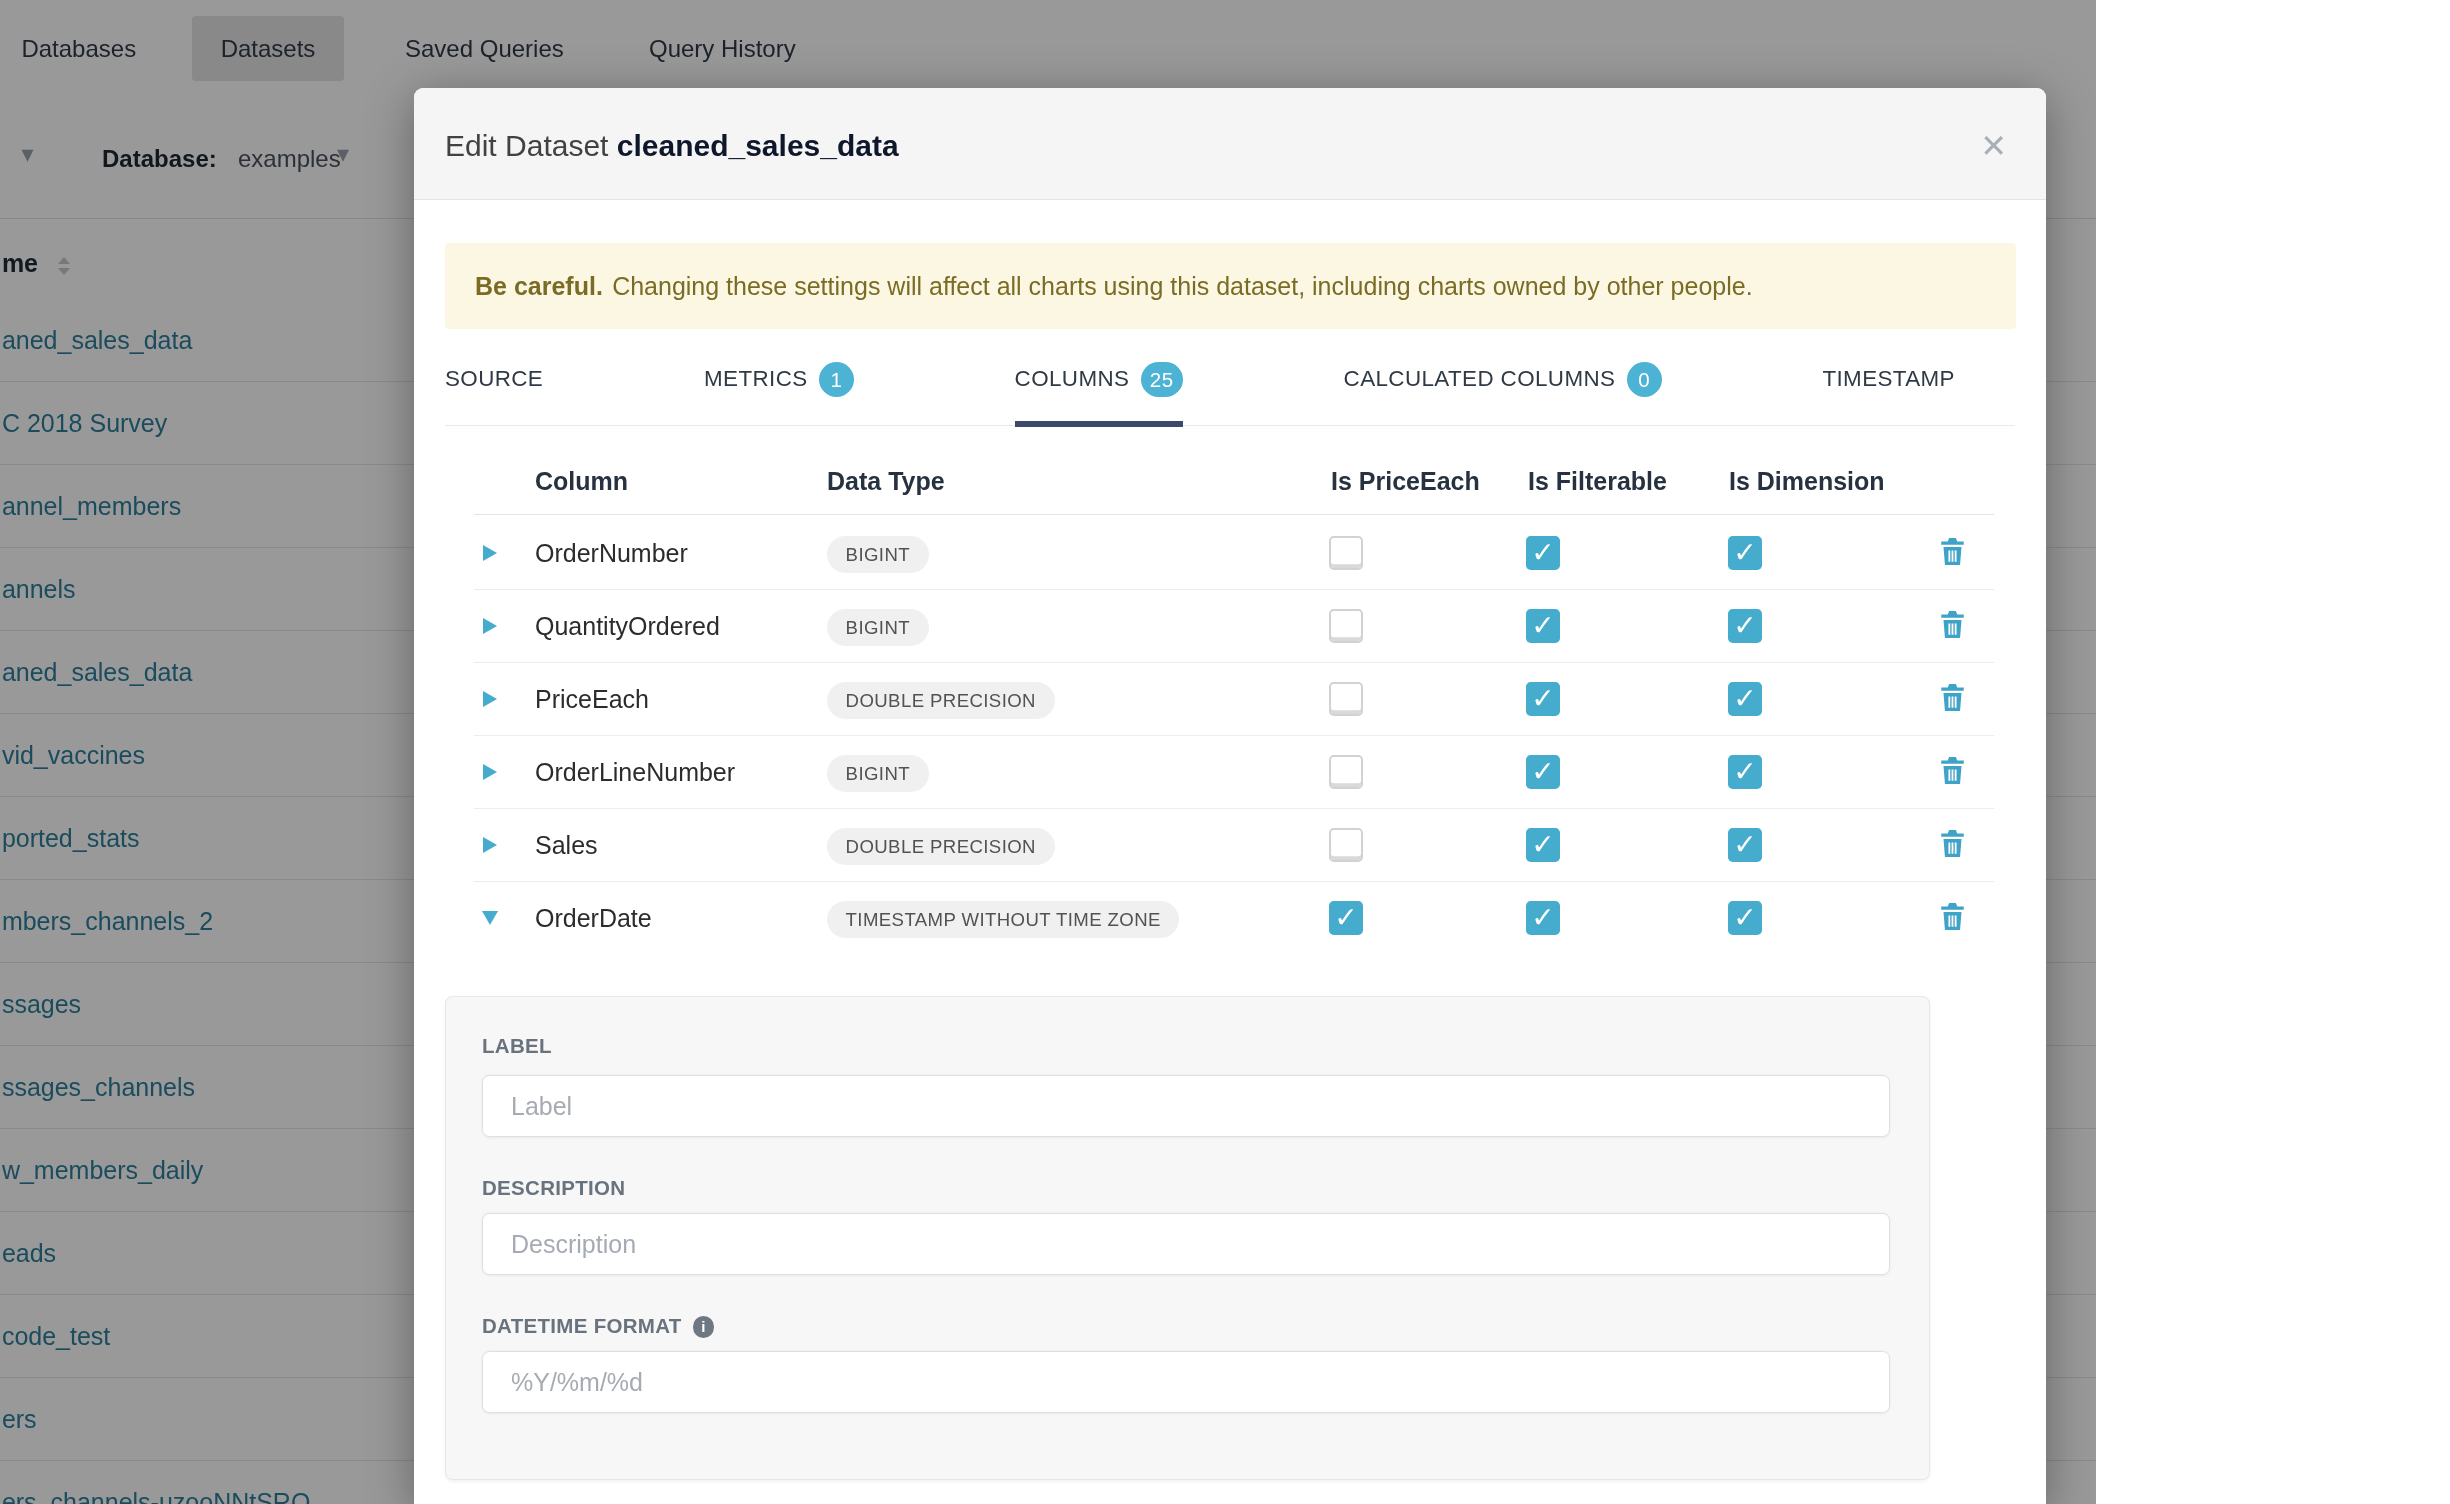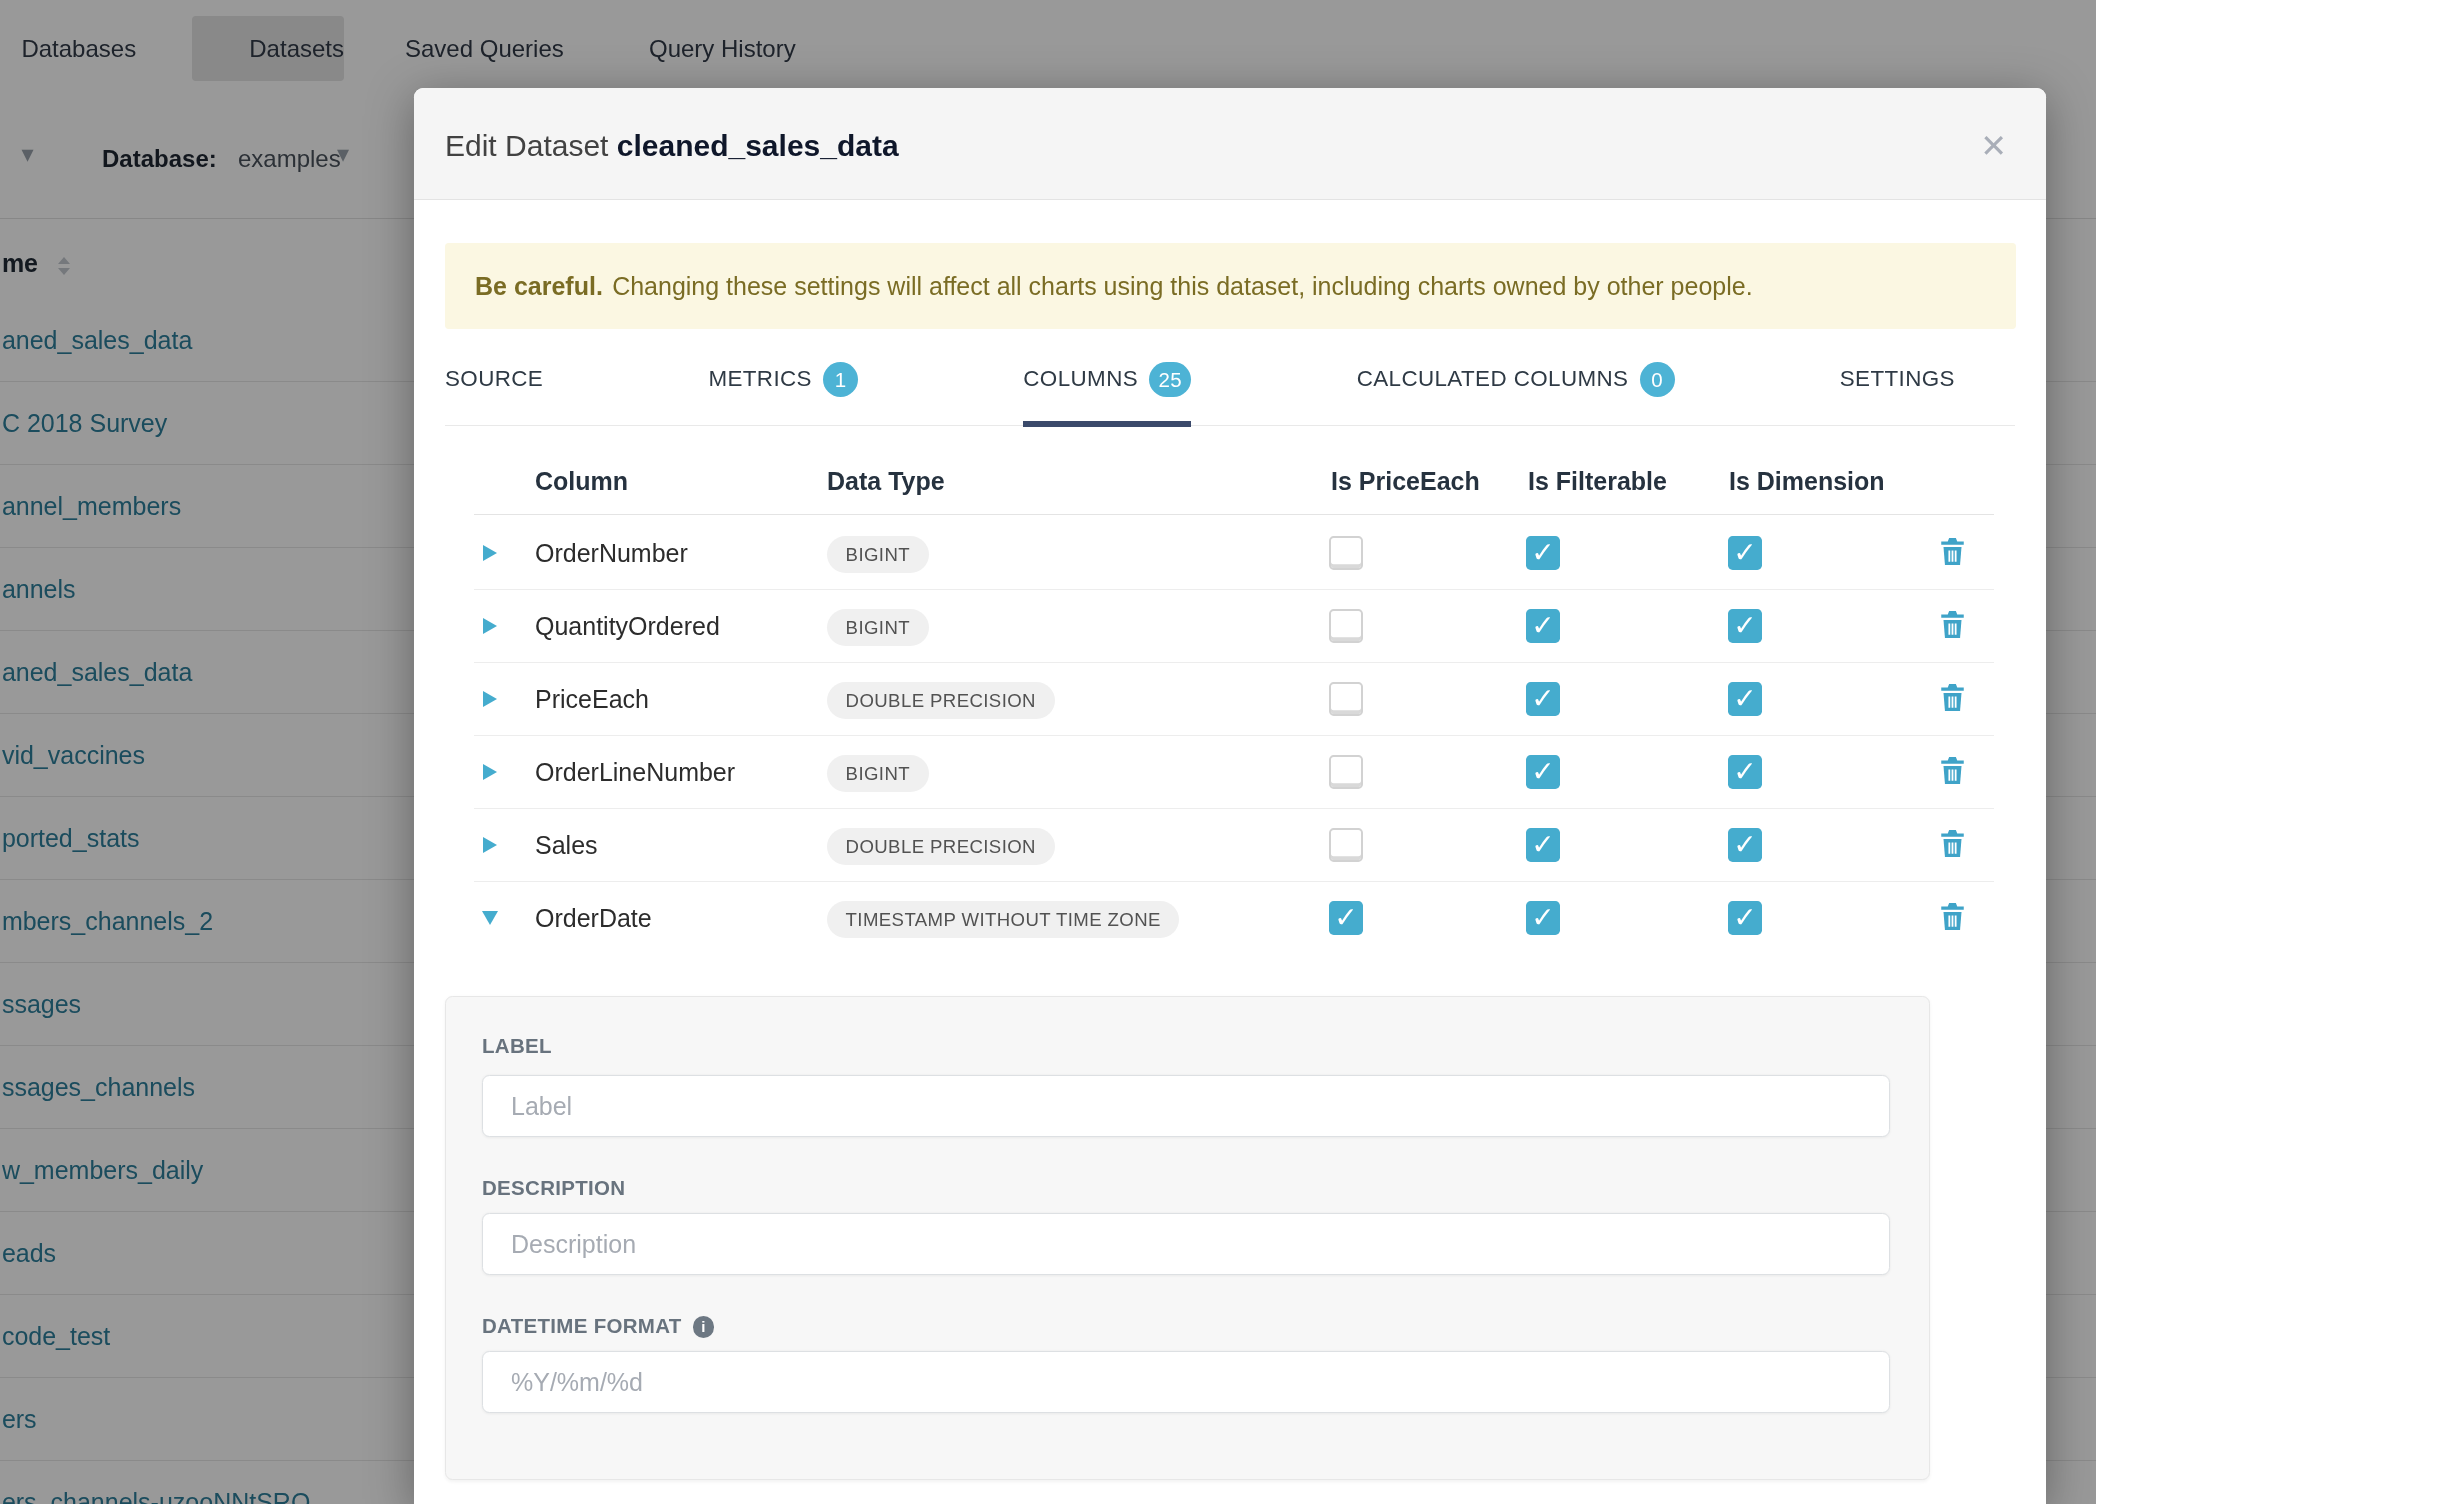--- a/index.html
+++ b/index.html
@@ -4,21 +4,21 @@
 <style>
   * { margin:0; padding:0; box-sizing:border-box; }
   html,body { background:#fff; }
   body { font-family:"Liberation Sans","DejaVu Sans",sans-serif; }
   .stage { position:relative; width:2096px; height:1505px; overflow:hidden; background:#fff; }
 
   
   .page { position:absolute; inset:0; }
   .nav { position:absolute; top:0; left:0; right:0; height:101px; background:#fff; }
   .nav-item { position:absolute; top:35px; font-size:24px; color:#323b49; }
-  .nav-pill { position:absolute; left:192px; top:16px; width:152px; height:65px; background:#e4e4e4; border-radius:4px; text-align:right; line-height:65px; font-size:24px; color:#323b49; }
+  .nav-pill { position:absolute; left:192px; top:16px; width:152px; height:65px; background:#e4e4e4; border-radius:4px; text-align:center; line-height:65px; font-size:24px; color:#323b49; }
   .bulk-btn { position:absolute; left:2147px; top:16px; width:213px; height:58px; background:#eef3f5; border-radius:5.6px; text-align:center; line-height:58px; font-size:24px; font-weight:600; letter-spacing:0.5px; color:#2687a5; }
   .plus-btn { position:absolute; left:2388px; top:16px; width:84px; height:58px; background:#2d80a5; border-radius:5.6px; text-align:center; line-height:54px; font-size:37px; color:#fff; }
 
   .toolbar-caret { position:absolute; top:140px; font-size:24px; color:#98a0aa; }
   .db-label { position:absolute; left:102px; top:145px; font-size:24px; font-weight:700; color:#1f2732; }
   .db-value { position:absolute; left:238px; top:145px; font-size:24px; color:#4a525c; }
   .toolbar-divider { position:absolute; top:218px; left:0; right:0; height:0.9px; background:#e2e2e2; }
 
   .bg-name-header { position:absolute; left:1.9px; top:249px; font-size:25px; font-weight:700; color:#212b36; }
   .sort-icon { position:absolute; left:58px; top:257px; }
@@ -177,21 +177,21 @@
       </div>
       <div class="tab checked">
         <span>COLUMNS</span>
         <span class="badge">25</span>
       </div>
       <div class="tab">
         <span>CALCULATED COLUMNS</span>
         <span class="badge">0</span>
       </div>
       <div class="tab">
-        <span>SETTINGS</span>
+        <span>TIMESTAMP</span>
       </div>
     </div>
 
     <div class="cols-header">
       <span class="ch-column">Column</span>
       <span class="ch-type">Data Type</span>
       <span class="ch-temporal">Is PriceEach</span>
       <span class="ch-filterable">Is Filterable</span>
       <span class="ch-dimension">Is Dimension</span>
     </div>

